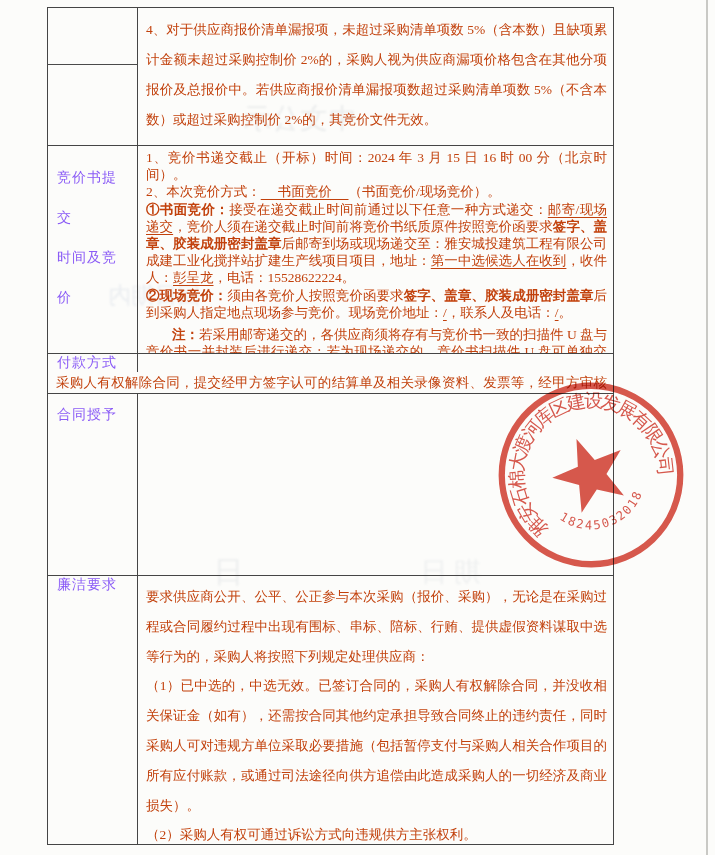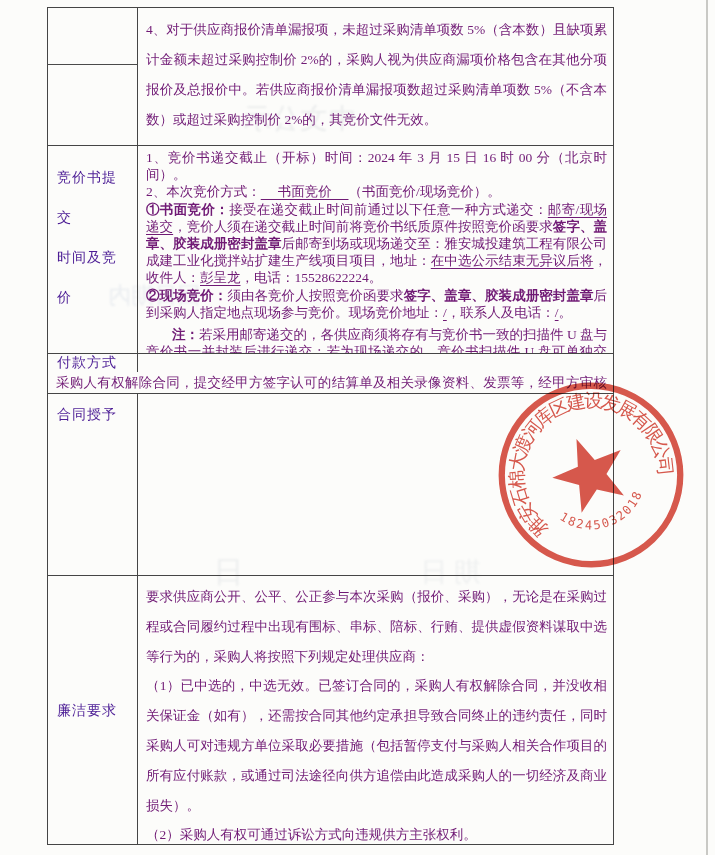--- a/index.html
+++ b/index.html
@@ -15,47 +15,47 @@
   
   .doc-table{
     position:absolute;left:47px;top:7px;width:567px;height:838px;
     border:1px solid #454545;box-sizing:border-box;
     background:transparent;
   }
   .trow{display:flex;box-sizing:border-box;border-bottom:1px solid #454545;}
   .trow:last-child{border-bottom:none;}
   .lcell{
     width:90px;box-sizing:border-box;border-right:1px solid #454545;
-    font-size:14px;color:#4c1d95;position:relative;flex:none;
+    font-size:14px;color:#8b5cf6;position:relative;flex:none;
     padding:0 6px 0 9px;letter-spacing:1px;
   }
   .ccell{
     flex:1;box-sizing:border-box;padding:0 6px 0 8px;
-    font-size:13.5px;text-align:justify;overflow:hidden;color:#701a75;
+    font-size:13.5px;text-align:justify;overflow:hidden;color:#c2410c;
   }
   .bold{font-weight:bold;}
   .und{text-decoration:underline;text-underline-offset:3px;}
   .para.indent{text-indent:26px;}
 
   
   .r1{height:138px;}
   .r1 .ccell{line-height:30px;padding-top:7px;}
   .r1-divider{position:absolute;left:-1px;right:-1px;top:56px;border-top:1px solid #4a4a4a;}
   .r2{height:208px;}
   .r2 .ccell{line-height:17.2px;padding-top:3px;}
   .r2 .lcell{padding-top:12px;line-height:40px;}
   .r3{height:40px;flex-direction:column;}
   .r3 .ccell{line-height:19.5px;padding-top:1px;}
   .r3 .lcell{display:flex;align-items:center;}
   .r4{height:182px;}
   .r4 .ccell{line-height:30.2px;padding-top:3px;}
   .r4 .lcell{padding-top:12px;}
   .r5{height:269px;}
   .r5 .ccell{line-height:29.8px;padding-top:6px;}
-  .r5 .lcell{display:flex;align-items:center;}
+  .r5 .lcell{display:flex;}
 
   
   .seal{
     position:absolute;left:494px;top:378px;width:194px;height:194px;
     transform:rotate(-22deg);
     opacity:0.85;mix-blend-mode:multiply;pointer-events:none;
   }
 
   
   .ghost{
@@ -86,21 +86,21 @@
   </div>
 
   <div class="trow r2">
     <div class="lcell">
         <div>竞价书提交</div>
         <div>时间及竞价</div>
       </div>
     <div class="ccell">
         <div class="para"><span>1、竞价书递交截止（开标）时间：2024 年 3 月 15 日 16 时 00 分（北京时间）。</span></div>
         <div class="para"><span>2、本次竞价方式：</span><span class="und">　 书面竞价 　</span><span>（书面竞价/现场竞价）。</span></div>
-        <div class="para"><span class="bold">①书面竞价：</span><span>接受在递交截止时间前通过以下任意一种方式递交：</span><span class="und">邮寄/现场递交</span><span>，竞价人须在递交截止时间前将竞价书纸质原件按照竞价函要求</span><span class="bold">签字、盖章、胶装成册密封盖章</span><span>后邮寄到场或现场递交至：雅安城投建筑工程有限公司成建工业化搅拌站扩建生产线项目项目，地址：</span><span class="und">在中选公示结束无异议后将</span><span>，收件人：</span><span class="und">彭呈龙</span><span>，电话：15528622224。</span></div>
+        <div class="para"><span class="bold">①书面竞价：</span><span>接受在递交截止时间前通过以下任意一种方式递交：</span><span class="und">邮寄/现场递交</span><span>，竞价人须在递交截止时间前将竞价书纸质原件按照竞价函要求</span><span class="bold">签字、盖章、胶装成册密封盖章</span><span>后邮寄到场或现场递交至：雅安城投建筑工程有限公司成建工业化搅拌站扩建生产线项目项目，地址：</span><span class="und">第一中选候选人在收到</span><span>，收件人：</span><span class="und">彭呈龙</span><span>，电话：15528622224。</span></div>
         <div class="para"><span class="bold">②现场竞价：</span><span>须由各竞价人按照竞价函要求</span><span class="bold">签字、盖章、胶装成册密封盖章</span><span>后到采购人指定地点现场参与竞价。现场竞价地址：</span><span class="und">/</span><span>，联系人及电话：</span><span class="und">/</span><span>。</span></div>
         <div class="para indent" style="margin-top: 5px;"><span class="bold">注：</span><span>若采用邮寄递交的，各供应商须将存有与竞价书一致的扫描件 U 盘与竞价书一并封装后进行递交；若为现场递交的，竞价书扫描件 U 盘可单独交由采购人现场拷贝后予以归还。</span></div>
       </div>
   </div>
 
   <div class="trow r3">
     <div class="lcell">
       <span>付款方式</span>
     </div>
     <div class="ccell">

